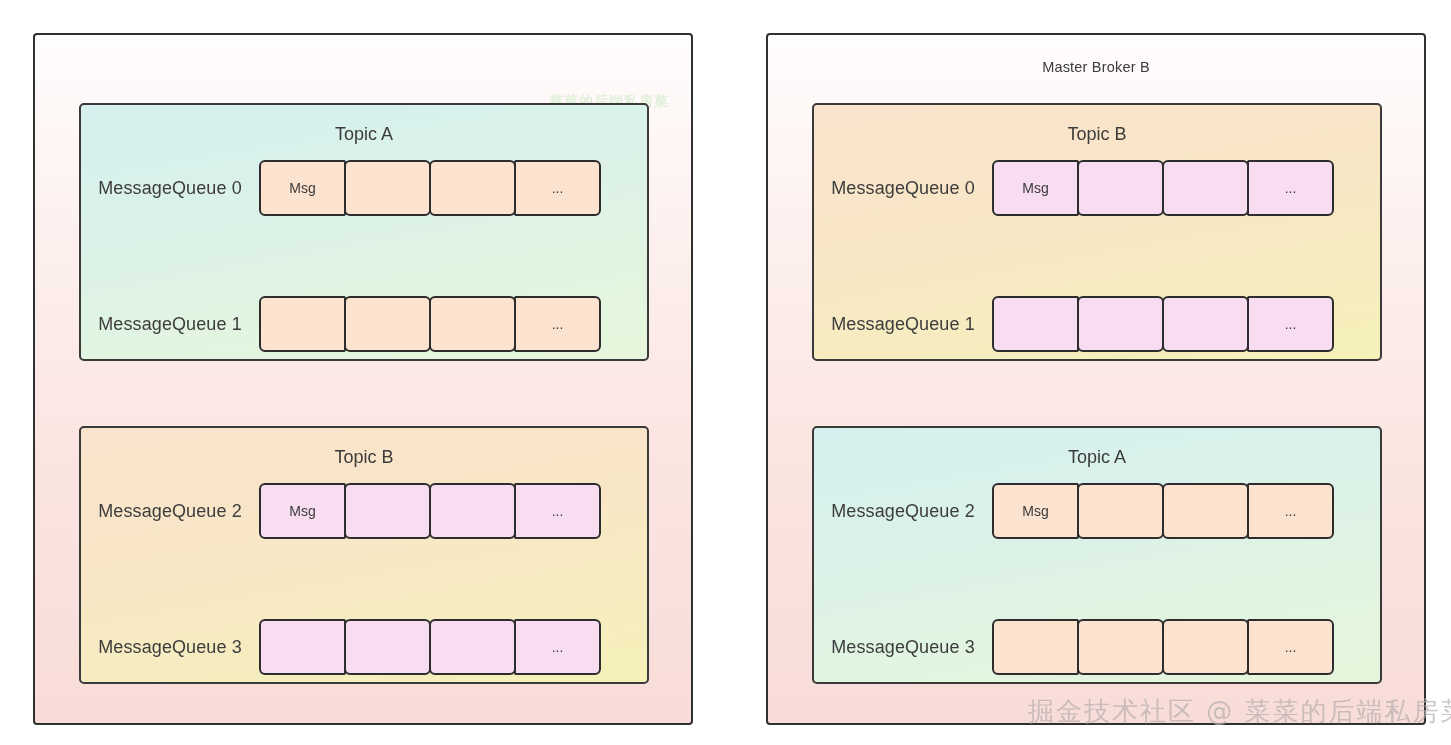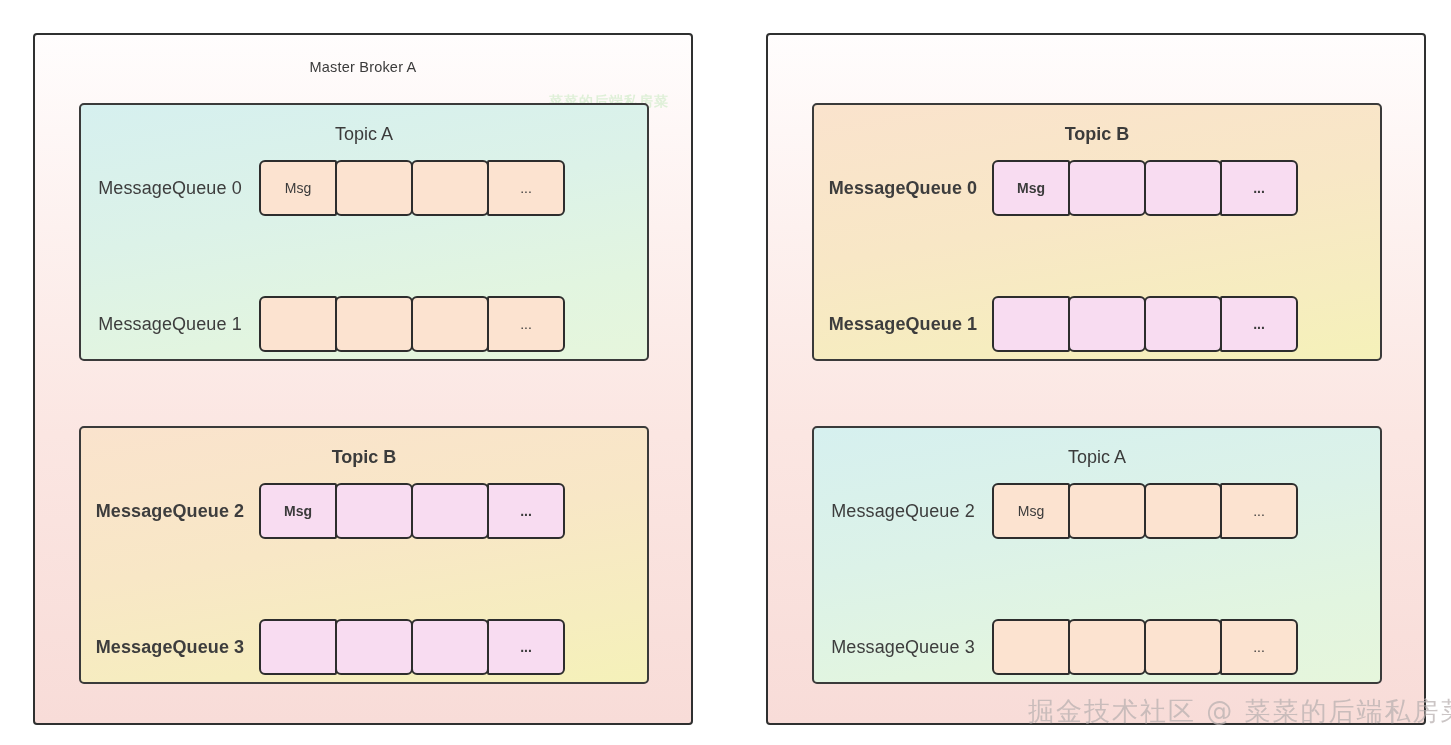--- a/index.html
+++ b/index.html
@@ -91,21 +91,20 @@
                 #dcf2e8 42%,
                 #e2f5e0 75%,
                 #e6f6dc 100%);
   }
   .topic-theme-b {
     background: linear-gradient(170deg,
                 #fae3cd 0%,
                 #f8e7c6 45%,
                 #f6edbf 78%,
                 #f5f1b9 100%);
-    font-weight: bold;
   }
 
   .topic-title {
     position: absolute;
     top: 19px;
     left: 0;
     width: 100%;
     text-align: center;
     font-size: 18px;
     color: #3b3b3b;
@@ -133,21 +132,21 @@
     letter-spacing: .1px;
   }
 
   .queue-cells {
     position: absolute;
     left: 178px;
     display: flex;
   }
 
   .cell {
-    width: 78px;
+    width: 87px;
     height: 56px;
     border: 2px solid #2d2d2d;
     border-radius: 6px;
     display: flex;
     align-items: center;
     justify-content: center;
     font-size: 14px;
     color: #3b3b3b;
     margin-right: -2px;
   }
@@ -156,21 +155,20 @@
 
   .cell-peach { background: #fce3d0; }
   .cell-pink  { background: #f8dcf1; }
 </style>
 </head>
 <body>
 
 <div class="canvas">
 
   <div class="broker broker-a">
-    <div class="broker-title">Master Broker A</div>
     <div class="watermark-top">菜菜的后端私房菜</div>
 
     <div class="topic topic-slot-0 topic-theme-a">
       <div class="topic-title">Topic A</div>
 
       <div class="queue-row queue-row-0">
         <div class="queue-label">MessageQueue 0</div>
         <div class="queue-cells">
           <div class="cell cell-peach">Msg</div>
           <div class="cell cell-peach"></div>
@@ -209,20 +207,21 @@
           <div class="cell cell-pink"></div>
           <div class="cell cell-pink"></div>
           <div class="cell cell-pink"></div>
           <div class="cell cell-pink">...</div>
         </div>
       </div>
     </div>
   </div>
 
   <div class="broker broker-b">
+    <div class="broker-title">Master Broker B</div>
 
     <div class="topic topic-slot-0 topic-theme-b">
       <div class="topic-title">Topic B</div>
 
       <div class="queue-row queue-row-0">
         <div class="queue-label">MessageQueue 0</div>
         <div class="queue-cells">
           <div class="cell cell-pink">Msg</div>
           <div class="cell cell-pink"></div>
           <div class="cell cell-pink"></div>

